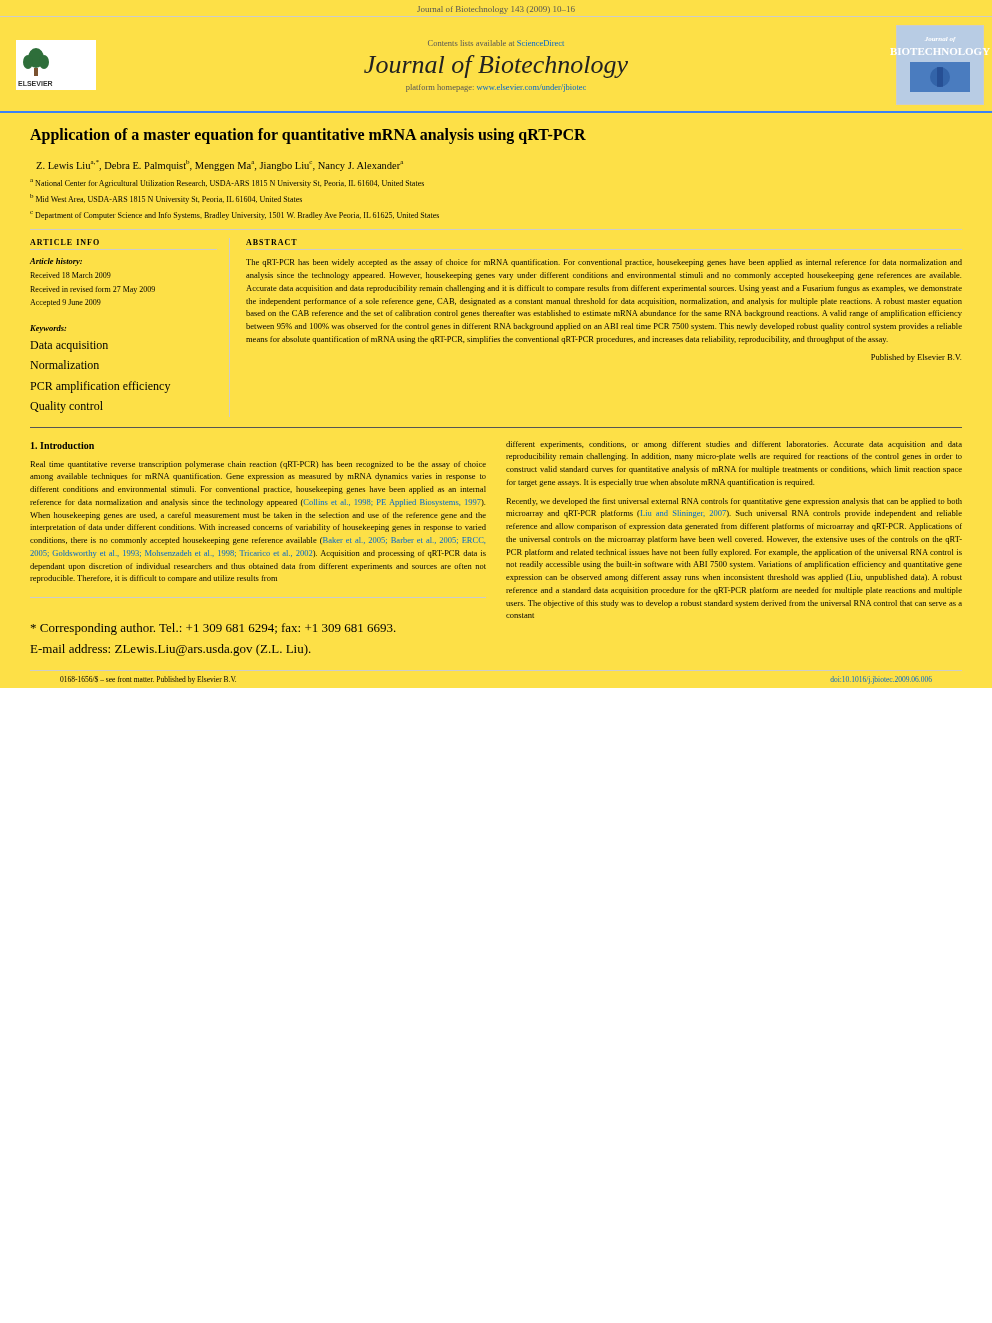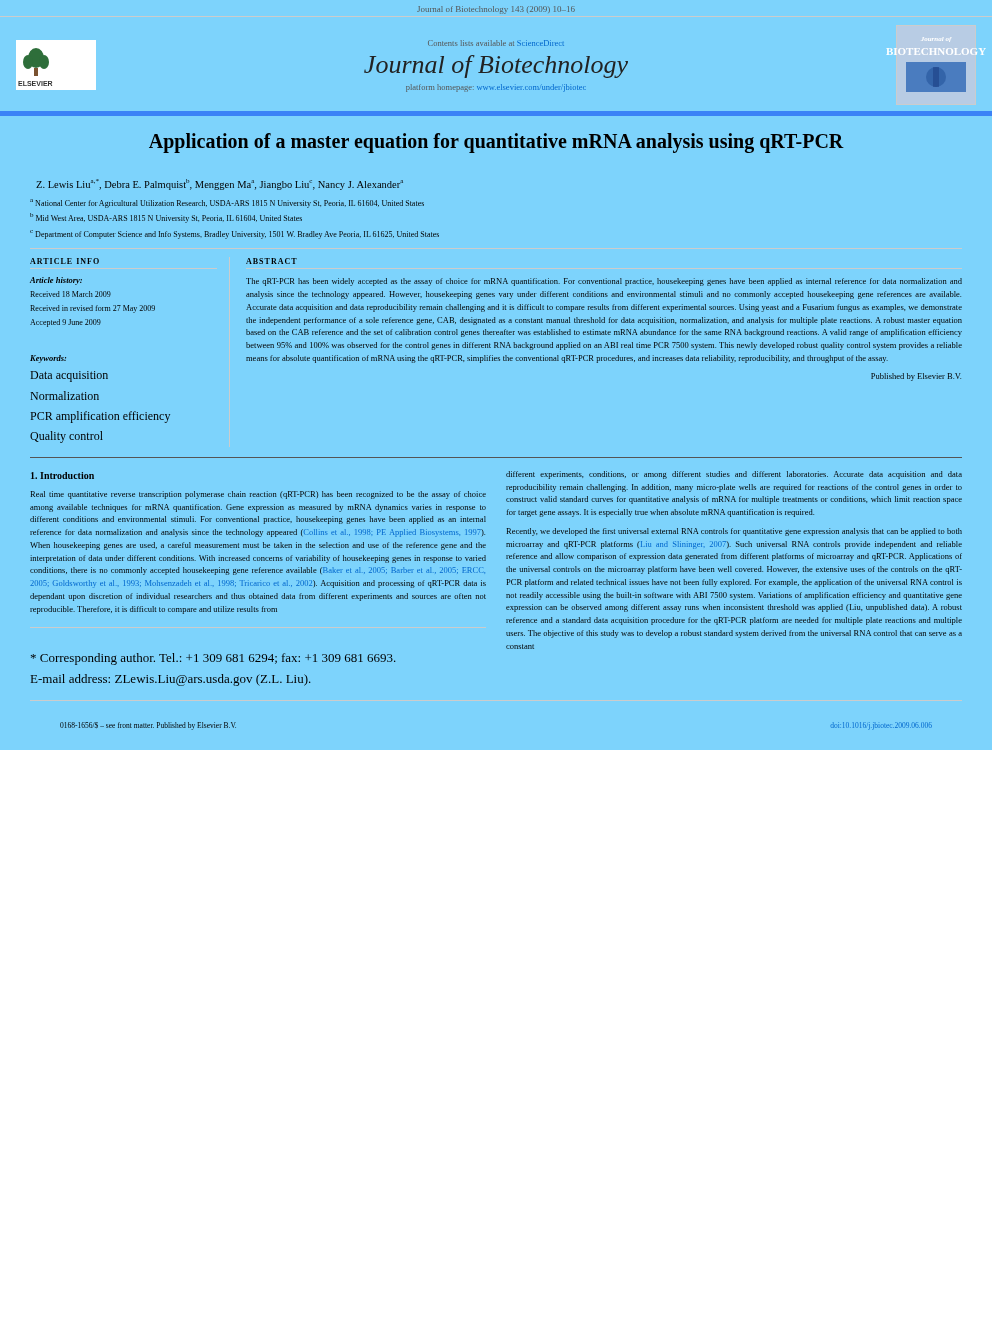--- a/index.html
+++ b/index.html
@@ -6,38 +6,38 @@
     body {
       font-family: "Times New Roman", Times, serif;
       background: #fff;
       color: #000;
       width: 992px;
       min-height: 1323px;
       font-size: 10px;
     }
     .page-wrapper {
       width: 992px;
-      background: #7dd3fc;
+      background: #fde047;
       padding: 0;
     }
     
     .top-bar {
       text-align: center;
       font-size: 9px;
       color: #555;
       padding: 4px 0 2px 0;
       border-bottom: 1px solid #ccc;
     }
     
     .journal-header {
       display: flex;
       align-items: center;
       justify-content: space-between;
       padding: 8px 16px 6px 16px;
-      border-bottom: 5px solid #3b82f6;
+      border-bottom: 2px solid #3b82f6;
     }
     .header-left {
       display: flex;
       flex-direction: column;
       align-items: flex-start;
     }
     .elsevier-logo {
       width: 80px;
       height: 50px;
     }
@@ -66,21 +66,21 @@
       color: #555;
     }
     .homepage-link {
       color: #0066cc;
       text-decoration: none;
     }
     .header-right {
       width: 80px;
     }
     .journal-cover {
-      width: 80px;
+      width: 88px;
       height: 80px;
       border: 1px solid #ccc;
       background: #b8cce4;
       display: flex;
       align-items: center;
       justify-content: center;
       font-size: 8px;
       text-align: center;
       color: #fff;
       font-weight: bold;
@@ -92,26 +92,25 @@
     .cover-biotech {
       font-size: 11px;
       text-transform: uppercase;
       font-weight: bold;
     }
     
     .article-content {
       padding: 12px 30px 0 30px;
     }
     .article-title {
-      font-size: 20px;
-      font-weight: bold;
-      margin-bottom: 23px;
+      font-size: 16px;
+      font-weight: bold;
+      margin-bottom: 12px;
       line-height: 1.3;
       color: #000;
-      text-align: center;
     }
     .authors {
       font-size: 10.5px;
       margin-bottom: 5px;
       color: #000;
       margin-left: 6px;
     }
     .affiliations {
       font-size: 8px;
       color: #000;
@@ -166,21 +165,21 @@
     .info-date-row {
       font-size: 8px;
       line-height: 1.7;
       color: #000;
     }
     .keywords-label {
       font-size: 8.5px;
       font-style: italic;
       font-weight: bold;
       margin-bottom: 2px;
-      margin-top: 24px;
+      margin-top: 13px;
       color: #000;
     }
     .keyword-item {
       font-size: 12px;
       line-height: 1.7;
       color: #000;
     }
     .abstract-text {
       font-size: 8.5px;
       line-height: 1.5;
@@ -235,21 +234,21 @@
       padding-top: 20px;
       font-size: 13px;
     }
     .footnote-line {
       line-height: 1.6;
       color: #000;
     }
     
     .bottom-bar {
       margin-top: 10px;
-      padding: 20px 30px;
+      padding: 4px 30px;
       border-top: 1px solid #ccc;
       font-size: 7.5px;
       color: #000;
       display: flex;
       justify-content: space-between;
     }
     .doi-link {
       color: #0066cc;
       text-decoration: none;
     }

